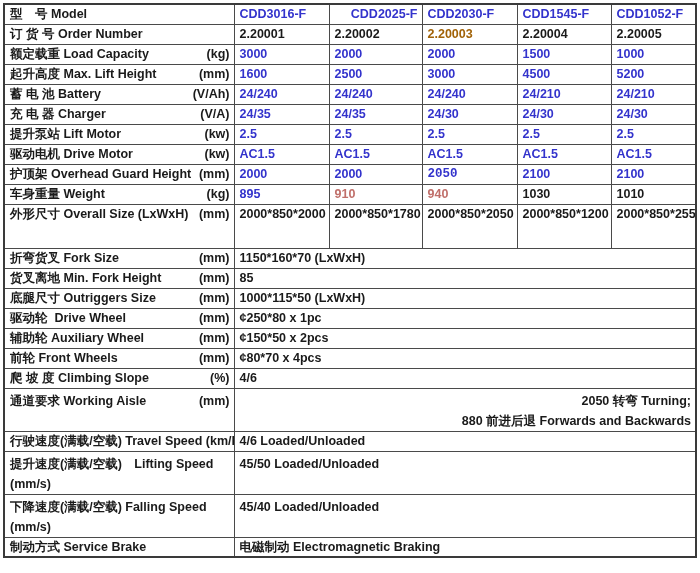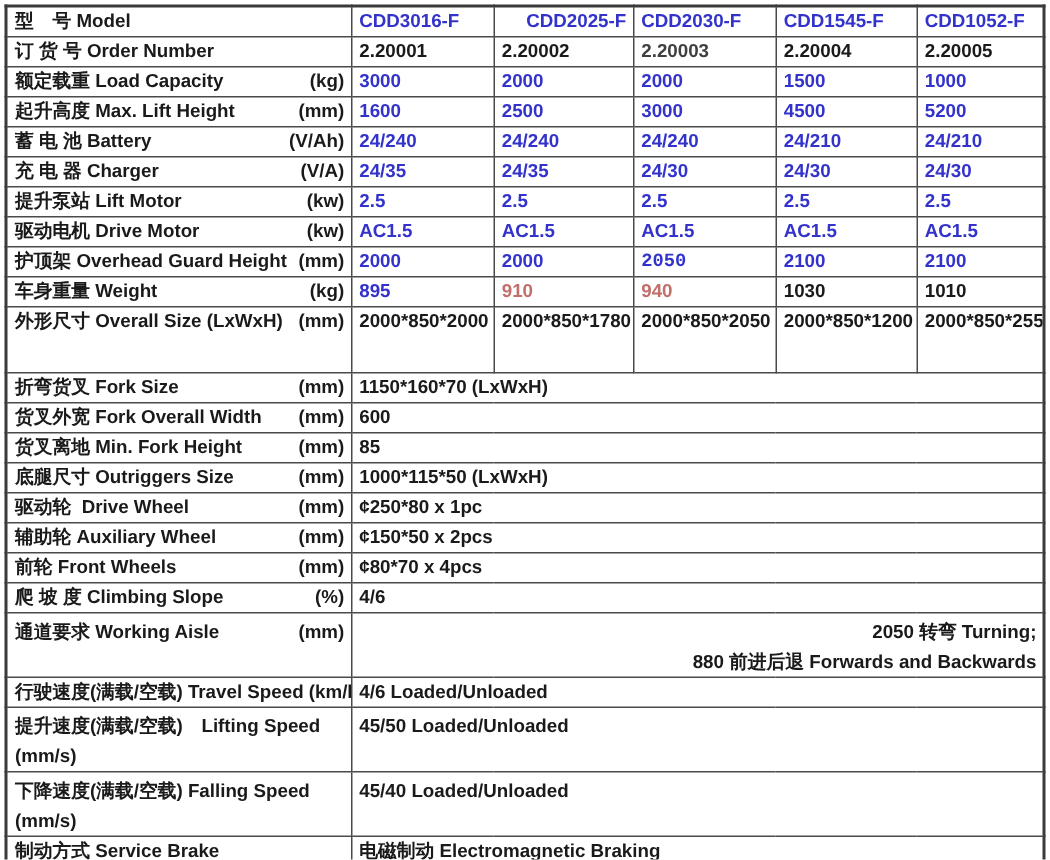--- a/index.html
+++ b/index.html
@@ -77,21 +77,21 @@
           <td data-name="col-header-model-col1" style="color: rgb(51, 51, 204);">CDD3016-F</td>
           <td data-name="col-header-model-col2" style="color: rgb(51, 51, 204); text-align: right;">CDD2025-F</td>
           <td data-name="col-header-model-col3" style="color: rgb(51, 51, 204);">CDD2030-F</td>
           <td data-name="col-header-model-col4" style="color: rgb(51, 51, 204);">CDD1545-F</td>
           <td data-name="col-header-model-col5" style="color: rgb(51, 51, 204);">CDD1052-F</td>
         </tr>
         <tr data-name="row-order-number">
           <td data-name="spec-label-order-number"><span class="lbl" data-name="label-text">订 货 号 Order Number</span></td>
           <td data-name="spec-value-order-number-col1" style="color: rgb(26, 26, 26);">2.20001</td>
           <td data-name="spec-value-order-number-col2" style="color: rgb(26, 26, 26);">2.20002</td>
-          <td data-name="spec-value-order-number-col3" style="color: #404040;">2.20003</td>
+          <td data-name="spec-value-order-number-col3" style="color: #a16207;">2.20003</td>
           <td data-name="spec-value-order-number-col4" style="color: rgb(26, 26, 26);">2.20004</td>
           <td data-name="spec-value-order-number-col5" style="color: rgb(26, 26, 26);">2.20005</td>
         </tr>
         <tr data-name="row-load-capacity">
           <td data-name="spec-label-load-capacity"><span class="lbl" data-name="label-text">额定载重 Load Capacity</span><span class="unit" data-name="unit-text">(kg)</span></td>
           <td data-name="spec-value-load-capacity-col1" style="color: rgb(51, 51, 204);">3000</td>
           <td data-name="spec-value-load-capacity-col2" style="color: rgb(51, 51, 204);">2000</td>
           <td data-name="spec-value-load-capacity-col3" style="color: rgb(51, 51, 204);">2000</td>
           <td data-name="spec-value-load-capacity-col4" style="color: rgb(51, 51, 204);">1500</td>
           <td data-name="spec-value-load-capacity-col5" style="color: rgb(51, 51, 204);">1000</td>
@@ -157,24 +157,20 @@
           <td data-name="spec-value-overall-size-col1" style="color: rgb(26, 26, 26);">2000*850*2000</td>
           <td data-name="spec-value-overall-size-col2" style="color: rgb(26, 26, 26);">2000*850*1780</td>
           <td data-name="spec-value-overall-size-col3" style="color: rgb(26, 26, 26);">2000*850*2050</td>
           <td data-name="spec-value-overall-size-col4" style="color: rgb(26, 26, 26);">2000*850*1200</td>
           <td data-name="spec-value-overall-size-col5" style="color: rgb(26, 26, 26);">2000*850*2550</td>
         </tr>
         <tr data-name="row-fork-size">
           <td data-name="spec-label-fork-size"><span class="lbl" data-name="label-text">折弯货叉 Fork Size</span><span class="unit" data-name="unit-text">(mm)</span></td>
           <td colspan="5" data-name="spec-value-fork-size" style="color: rgb(26, 26, 26);">1150*160*70 (LxWxH)</td>
         </tr>
-        <tr data-name="row-fork-overall-width">
-          <td data-name="spec-label-fork-overall-width"><span class="lbl" data-name="label-text">货叉外宽 Fork Overall Width</span><span class="unit" data-name="unit-text">(mm)</span></td>
-          <td colspan="5" data-name="spec-value-fork-overall-width" style="color: rgb(26, 26, 26);">600</td>
-        </tr>
         <tr data-name="row-min-fork-height">
           <td data-name="spec-label-min-fork-height"><span class="lbl" data-name="label-text">货叉离地 Min. Fork Height</span><span class="unit" data-name="unit-text">(mm)</span></td>
           <td colspan="5" data-name="spec-value-min-fork-height" style="color: rgb(26, 26, 26);">85</td>
         </tr>
         <tr data-name="row-outriggers-size">
           <td data-name="spec-label-outriggers-size"><span class="lbl" data-name="label-text">底腿尺寸 Outriggers Size</span><span class="unit" data-name="unit-text">(mm)</span></td>
           <td colspan="5" data-name="spec-value-outriggers-size" style="color: rgb(26, 26, 26);">1000*115*50 (LxWxH)</td>
         </tr>
         <tr data-name="row-drive-wheel">
           <td data-name="spec-label-drive-wheel"><span class="lbl" data-name="label-text">驱动轮  Drive Wheel</span><span class="unit" data-name="unit-text">(mm)</span></td>

